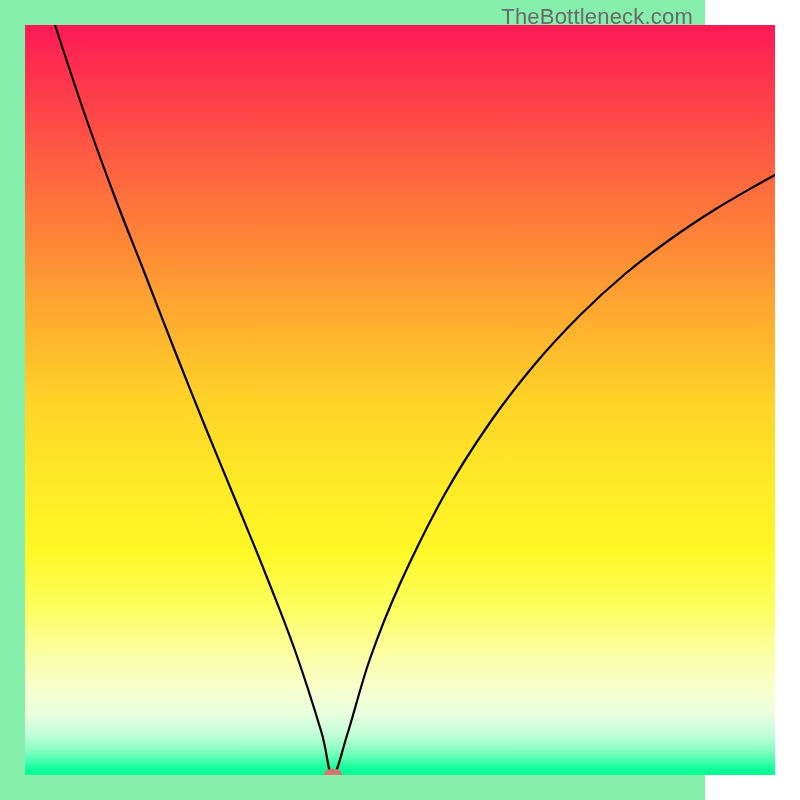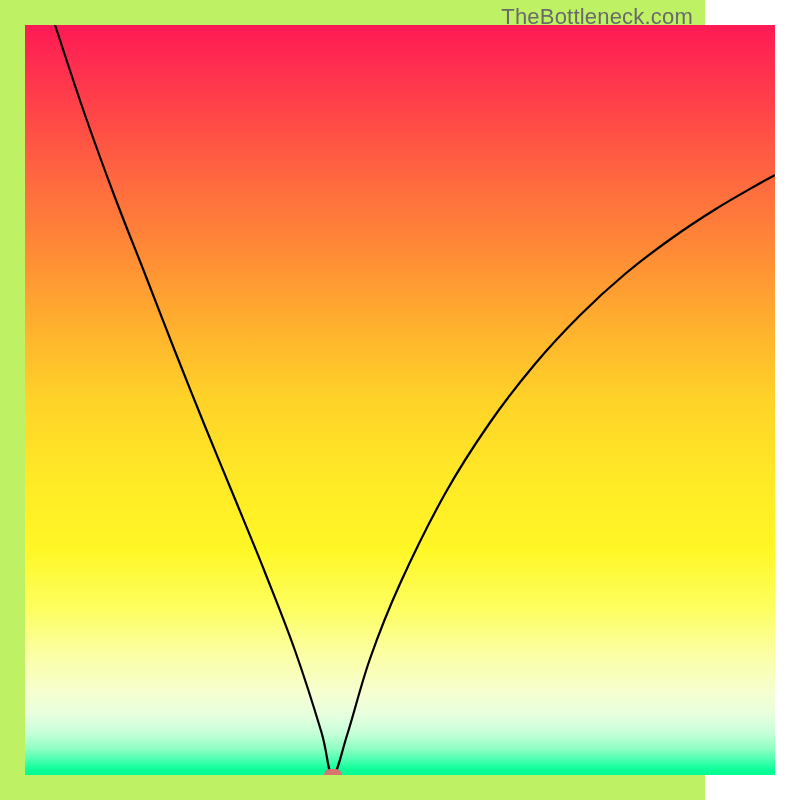--- a/index.html
+++ b/index.html
@@ -3,21 +3,21 @@
 <meta charset="utf-8">
 <style>
   * { margin: 0; padding: 0; box-sizing: border-box; }
   html, body { width: 800px; height: 800px; overflow: hidden; }
   body { background: #fff; font-family: Arial, Helvetica, sans-serif; }
 
   .frame {
     position: absolute;
     left: 0; top: 0;
     width: 705px; height: 800px;
-    background: #bef264;
+    background: #86efac;
   }
 
   .plot-area {
     position: absolute;
     left: 25px;
     top: 25px;
     width: 750px;
     height: 750px;
     overflow: hidden;
   }

